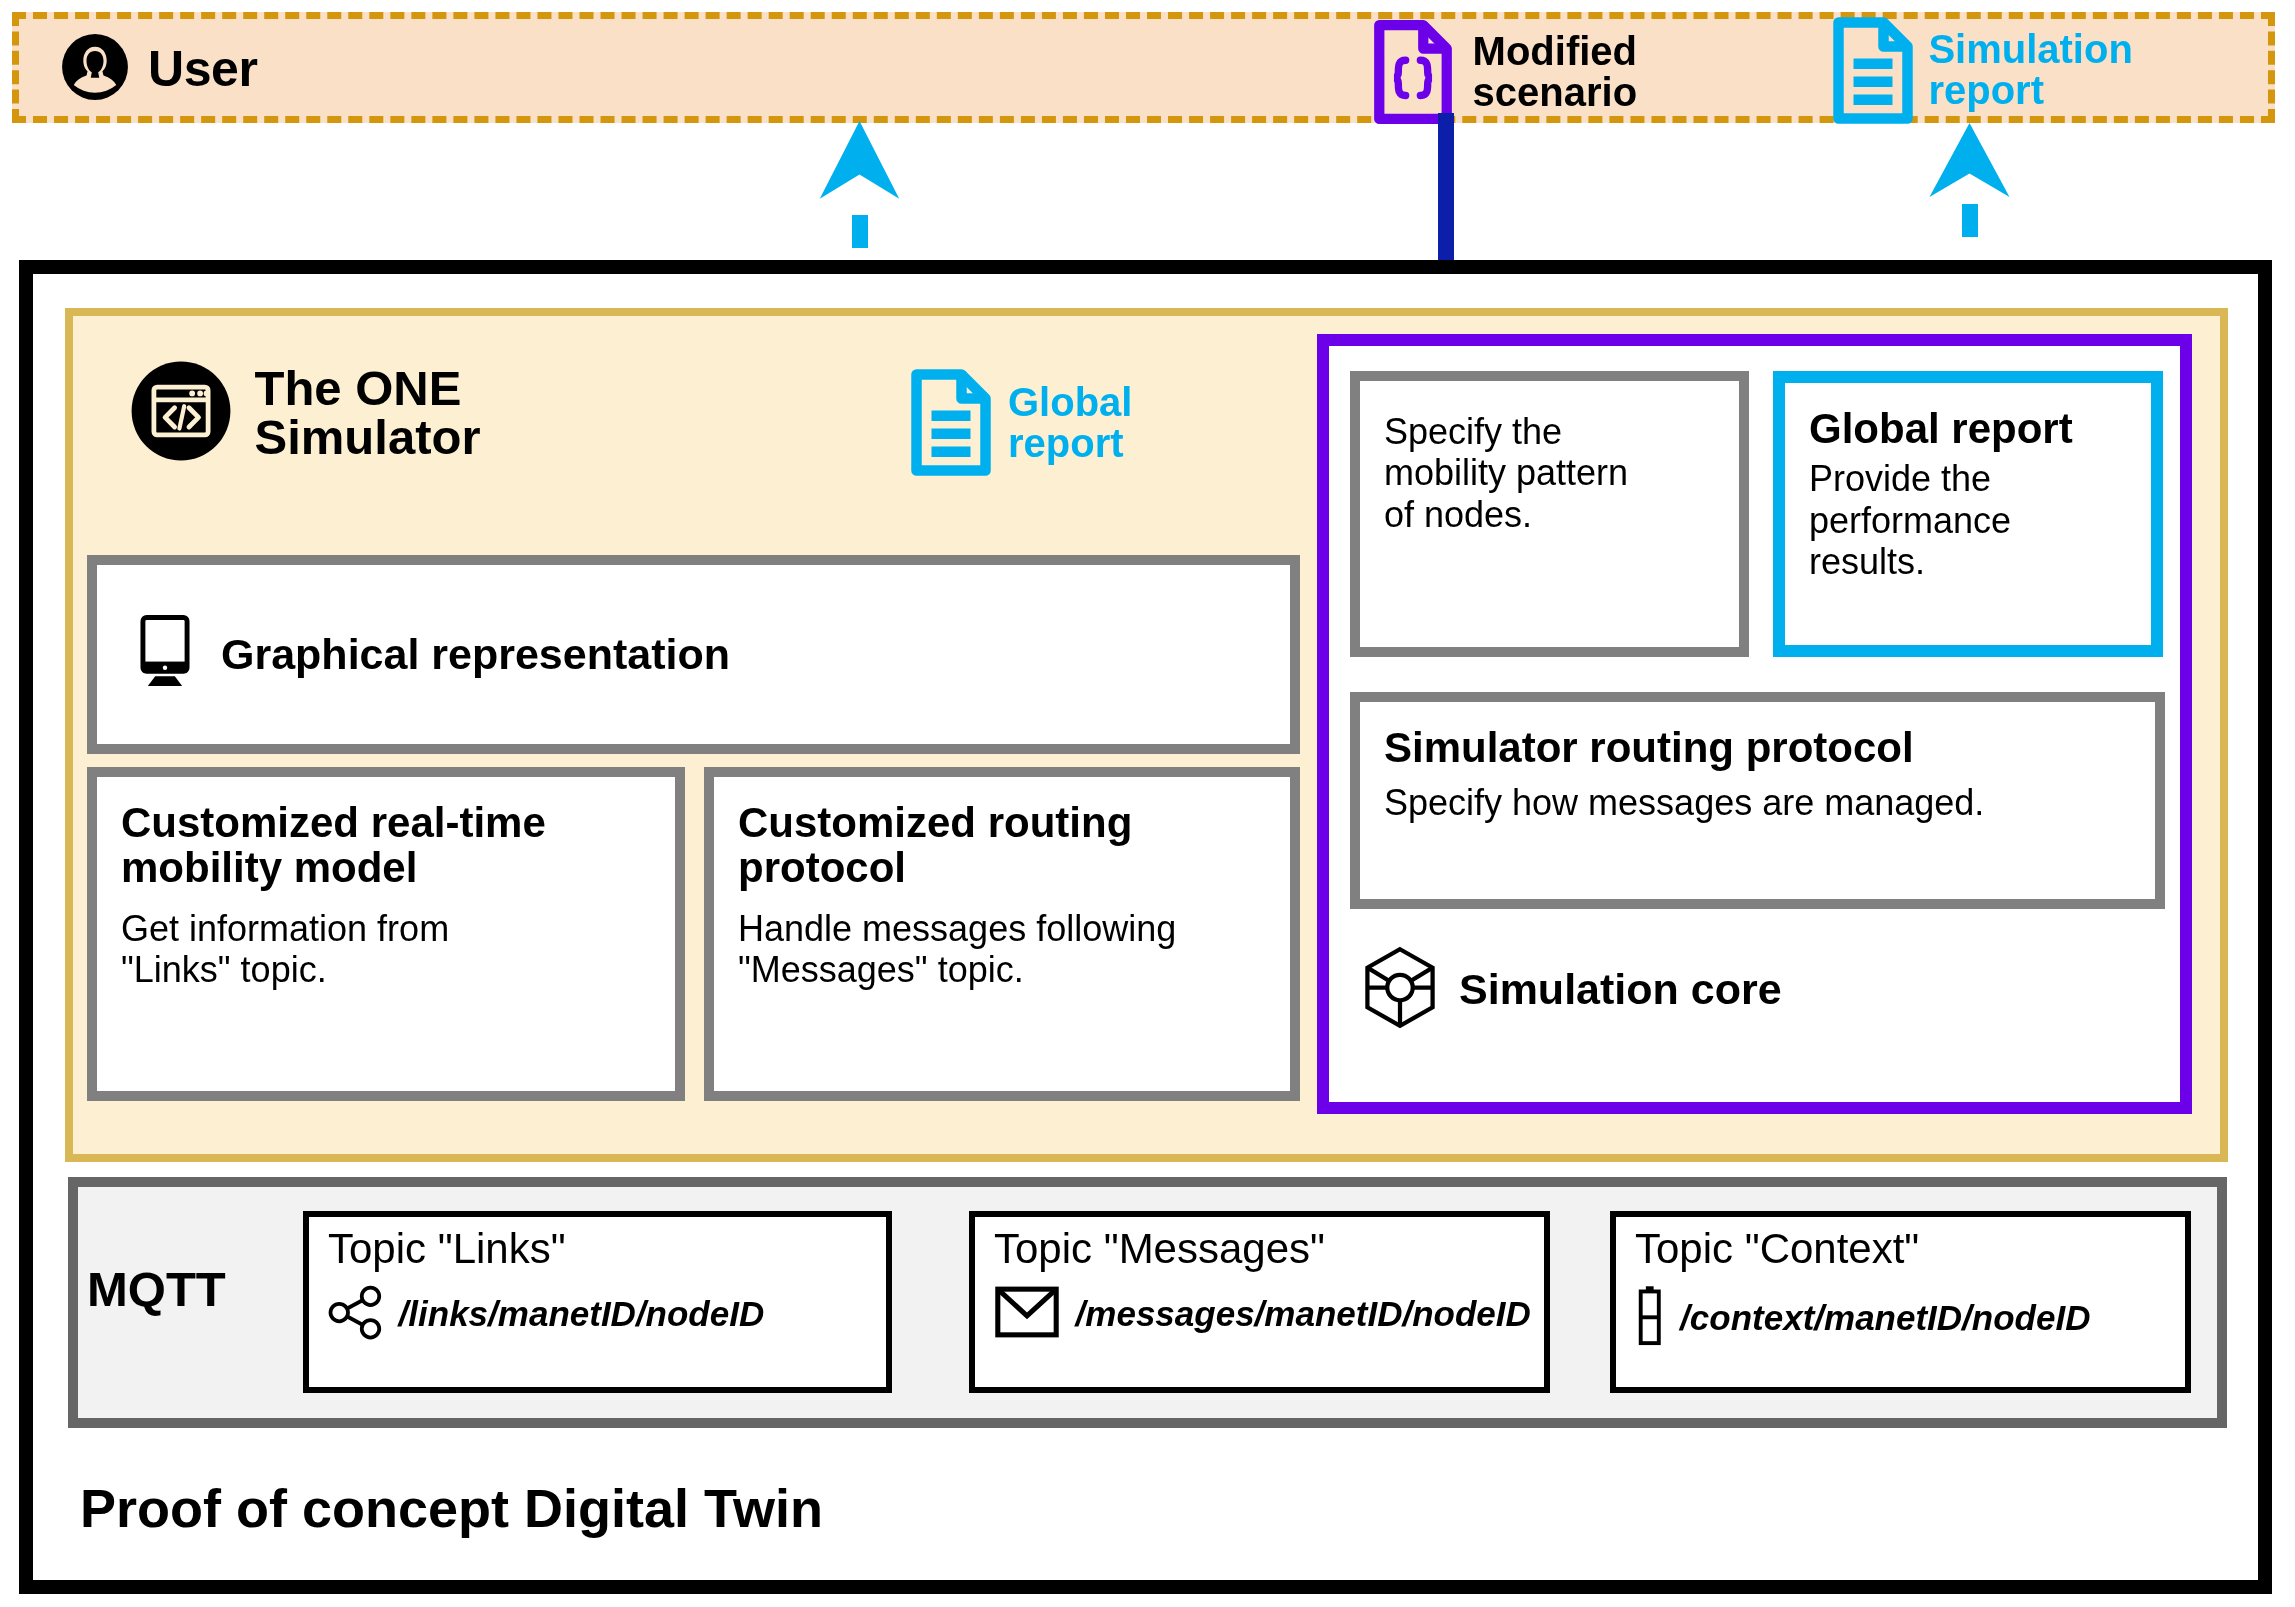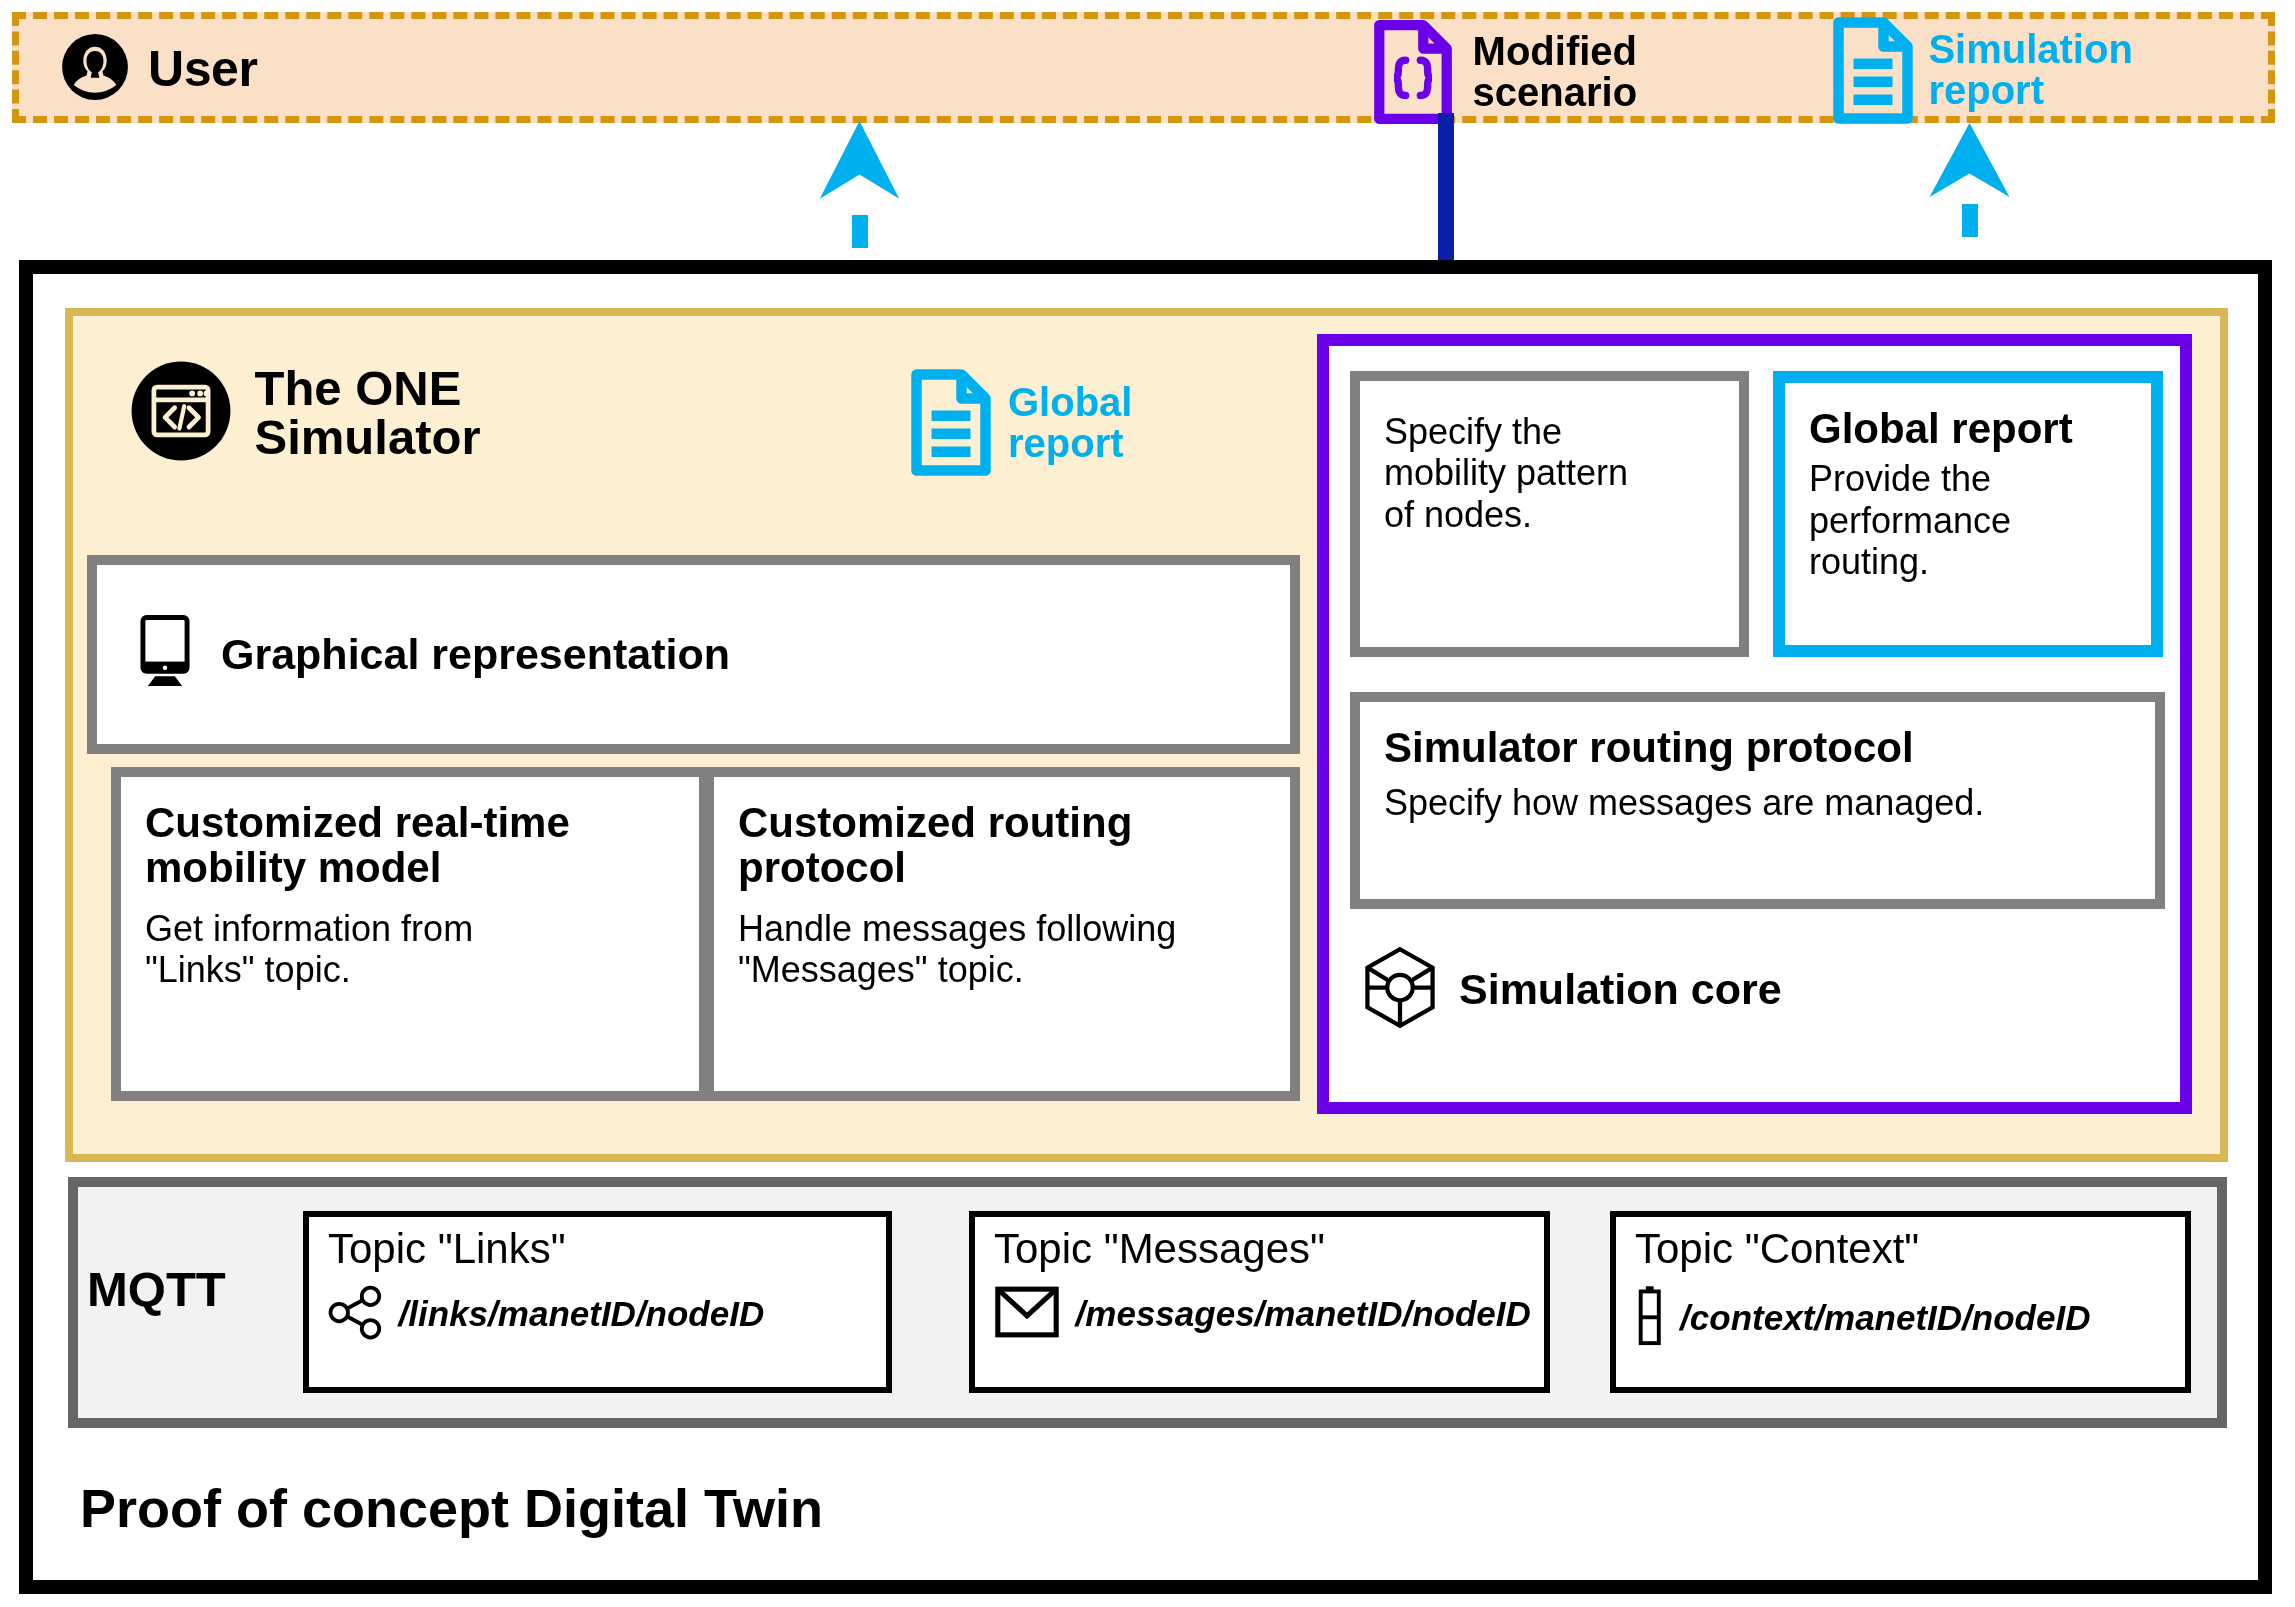--- a/index.html
+++ b/index.html
@@ -36,21 +36,21 @@
   #one-sim-group{left:130px;top:360px;display:flex;align-items:center;gap:22.5px;}
   #one-sim-title{font-size:49px;font-weight:bold;line-height:1.0;color:#000;}
   #global-report-group{left:906px;top:368px;display:flex;align-items:center;gap:12px;}
 
   
   .graybox{border:10.4px solid #808080;background:#fff;box-sizing:border-box;}
   #graphical-box{left:87px;top:555px;width:1213px;height:199px;}
   #graphical-inner{display:flex;align-items:center;gap:24px;height:100%;padding-left:36px;box-sizing:border-box;}
   #graphical-label{font-size:43px;font-weight:bold;color:#000;}
 
-  #cust-mob-box{left:87px;top:767px;width:598px;height:334px;margin-left:24px;}
+  #cust-mob-box{left:87px;top:767px;width:598px;height:334px;}
   #cust-rout-box{left:704px;top:767px;width:596px;height:334px;}
   .cbox-pad{padding:22.5px 22.5px 0 24px;box-sizing:border-box;}
   .cbox-title{font-size:42px;font-weight:bold;line-height:1.08;color:#000;}
   .cbox-body{font-size:36px;line-height:1.16;color:#000;margin-top:17.3px;}
 
   
   #core-panel{
     left:1317px;top:334px;width:875px;height:780px;
     background:#fff;border:12px solid #6C00E8;box-sizing:border-box;
   }
@@ -227,21 +227,21 @@
     <span>mobility pattern</span><br>
     <span>of nodes.</span>
   </div>
 </div>
 
 <div class="abs cbox-pad" id="globalrep-box">
   <div class="cbox-title">Global report</div>
   <div class="cbox-body" style="margin-top:7px;">
     <span>Provide the</span><br>
     <span>performance</span><br>
-    <span>routing.</span>
+    <span>results.</span>
   </div>
 </div>
 
 <div class="abs graybox cbox-pad" id="routing-box">
   <div class="cbox-title">Simulator routing protocol</div>
   <div class="cbox-body" style="margin-top:12px;">Specify how messages are managed.</div>
 </div>
 
 <div class="abs" id="simcore-group">
   <span>

